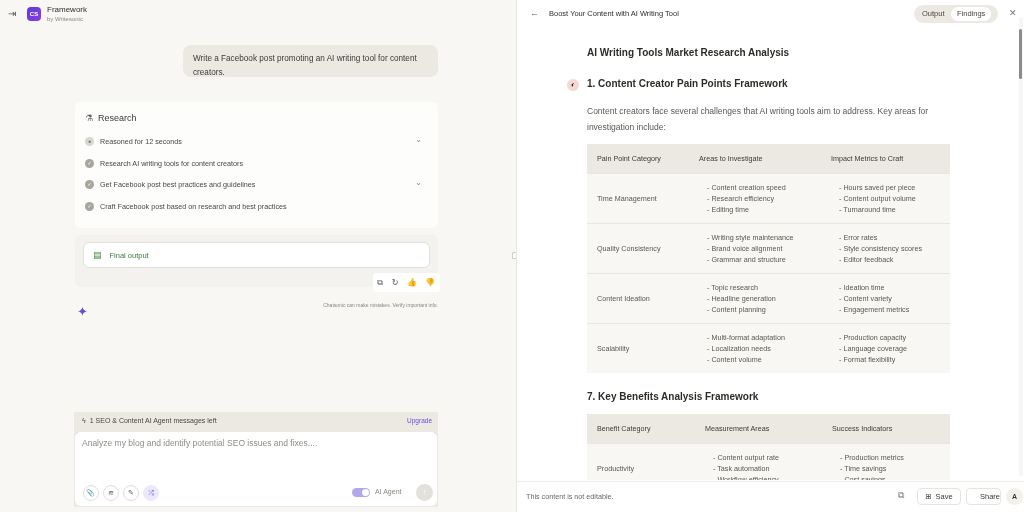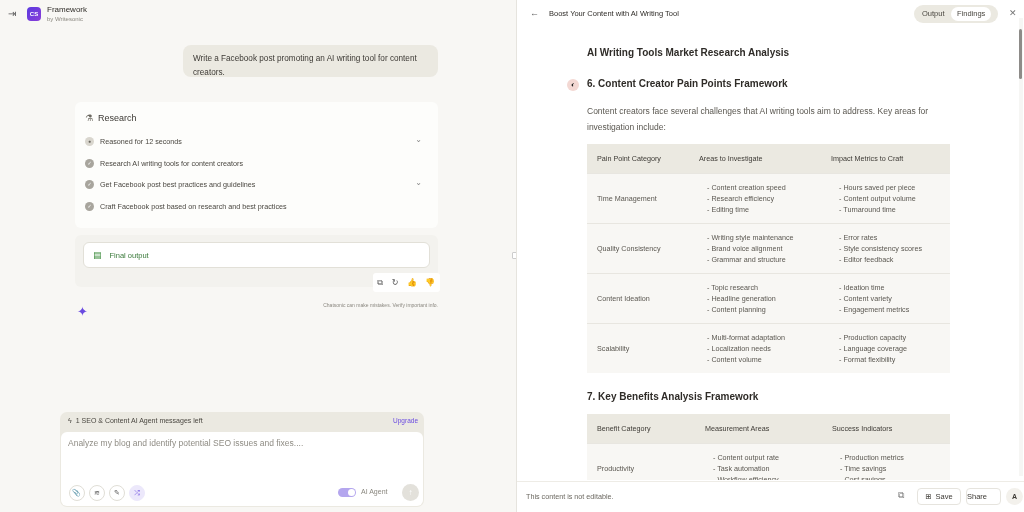--- a/index.html
+++ b/index.html
@@ -26,21 +26,21 @@
 
   .final-card { position: absolute; left: 75px; top: 235px; width: 363px; height: 52px; background: #f3f2ee; border-radius: 6px; }
   .final-btn { position: absolute; left: 8px; top: 7px; width: 347px; height: 26px; background: #fff; border: 1px solid #e2e0d8; border-radius: 6px; display: flex; align-items: center; gap: 8px; padding-left: 9px; font-size: 7.5px; color: #3a7a3a; cursor: pointer; }
   .final-btn .ic { font-size: 9px; color: #3a8a3a; }
   .actions { position: absolute; left: 373px; top: 273px; width: 67px; height: 19px; background: #fff; border-radius: 3px; display: flex; align-items: center; justify-content: space-around; font-size: 8px; color: #555; }
   .actions span { cursor: pointer; }
 
   .sparkle { position: absolute; left: 77px; top: 304px; font-size: 13px; color: #6a4be0; }
   .disclaimer { position: absolute; left: 250px; top: 302px; width: 188px; text-align: right; font-size: 5px; color: #8a877f; }
 
-  .composer { position: absolute; left: 60px; top: 412px; width: 364px; height: 95px; background: #ebe9e1; border-radius: 7px; }
+  .composer { position: absolute; left: 74px; top: 412px; width: 364px; height: 95px; background: #ebe9e1; border-radius: 1px; }
   .quota { position: absolute; left: 8px; top: 5px; font-size: 7px; color: #4a4740; display: flex; gap: 4px; align-items: center; }
   .upgrade { position: absolute; right: 6px; top: 5px; font-size: 6.5px; color: #6a4be0; cursor: pointer; }
   .input-box { position: absolute; left: 1px; top: 20px; width: 362px; height: 74px; background: #fff; border-radius: 6px; }
   .input-box input { position: absolute; left: 7px; top: 6px; width: 340px; border: none; outline: none; font-size: 8.5px; color: #3d3a35; font-family: "Liberation Sans", sans-serif; background: transparent; }
   .input-box input::placeholder { color: #8f8c84; }
   .tool { position: absolute; top: 53px; width: 16px; height: 16px; border-radius: 50%; border: 1px solid #e0ded6; font-size: 7px; text-align: center; line-height: 14px; color: #555; cursor: pointer; background: #fff; }
   .tool.active { background: #ece8fb; border-color: #ece8fb; color: #6a4be0; }
   .toggle { position: absolute; left: 277px; top: 56px; width: 18px; height: 9px; border-radius: 5px; background: #b4a6ee; cursor: pointer; }
   .toggle::after { content: ""; position: absolute; right: 1px; top: 1px; width: 7px; height: 7px; border-radius: 50%; background: #fff; }
   .agent-label { position: absolute; left: 300px; top: 56px; font-size: 7px; color: #8a877f; }
@@ -69,21 +69,21 @@
   td { background: #f8f7f4; padding: 0 10px; vertical-align: middle; border-top: 1px solid #e8e6e0; height: 50px; line-height: 11px; }
   td .ln { display: block; margin-left: 8px; }
 
   .scrollbar { position: absolute; left: 502px; top: 18px; width: 4px; height: 458px; background: #f6f6f4; }
   .scroll-thumb { position: absolute; left: 0; top: 11px; width: 3px; height: 50px; background: #8d8b88; border-radius: 2px; cursor: pointer; }
 
   .r-foot { position: absolute; left: 0; top: 481px; width: 508px; height: 31px; border-top: 1px solid #eeece6; background: #fff; }
   .foot-note { position: absolute; left: 9px; top: 10px; font-size: 7.2px; color: #6b6860; }
   .copy-btn { position: absolute; left: 381px; top: 8px; font-size: 9px; color: #777; cursor: pointer; }
   .save-btn { position: absolute; left: 400px; top: 6px; width: 44px; height: 17px; border: 1px solid #e6e4de; border-radius: 4px; font-size: 7.5px; display: flex; align-items: center; justify-content: center; gap: 4px; color: #3d3a35; cursor: pointer; }
-  .share-btn { position: absolute; left: 449px; top: 6px; width: 35px; height: 17px; border: 1px solid #e6e4de; border-radius: 4px; font-size: 7.5px; text-align: left; line-height: 15px; color: #3d3a35; cursor: pointer; }
+  .share-btn { position: absolute; left: 449px; top: 6px; width: 35px; height: 17px; border: 1px solid #e6e4de; border-radius: 4px; font-size: 7.5px; text-align: right; line-height: 15px; color: #3d3a35; cursor: pointer; }
   .acct { position: absolute; left: 489px; top: 6px; width: 17px; height: 17px; border-radius: 50%; background: #f3f1ec; font-size: 7px; font-weight: bold; text-align: center; line-height: 17px; color: #3d3a35; cursor: pointer; }
 </style>
 </head>
 <body>
 
 <div class="left">
   <div class="topbar">
     <span class="collapse-btn">⇥</span>
     <div class="logo">CS</div>
     <div class="app-title">Framework</div>
@@ -161,21 +161,21 @@
     <div class="seg">
       <span class="seg-item" style="left:2px">Output</span>
       <span class="seg-item active" style="left:37px">Findings</span>
     </div>
     <span class="close">✕</span>
   </div>
 
   <div class="doc">
     <div class="doc-title">AI Writing Tools Market Research Analysis</div>
     <div class="avatar">◐</div>
-    <div class="h2" style="top:48px">6. Content Creator Pain Points Framework</div>
+    <div class="h2" style="top:48px">1. Content Creator Pain Points Framework</div>
     <div class="para">Content creators face several challenges that AI writing tools aim to address. Key areas for investigation include:</div>
 
     <table style="top:114px">
       <thead>
         <tr>
           <th style="width:102px">Pain Point Category</th>
           <th style="width:132px">Areas to Investigate</th>
           <th>Impact Metrics to Craft</th>
         </tr>
       </thead>

